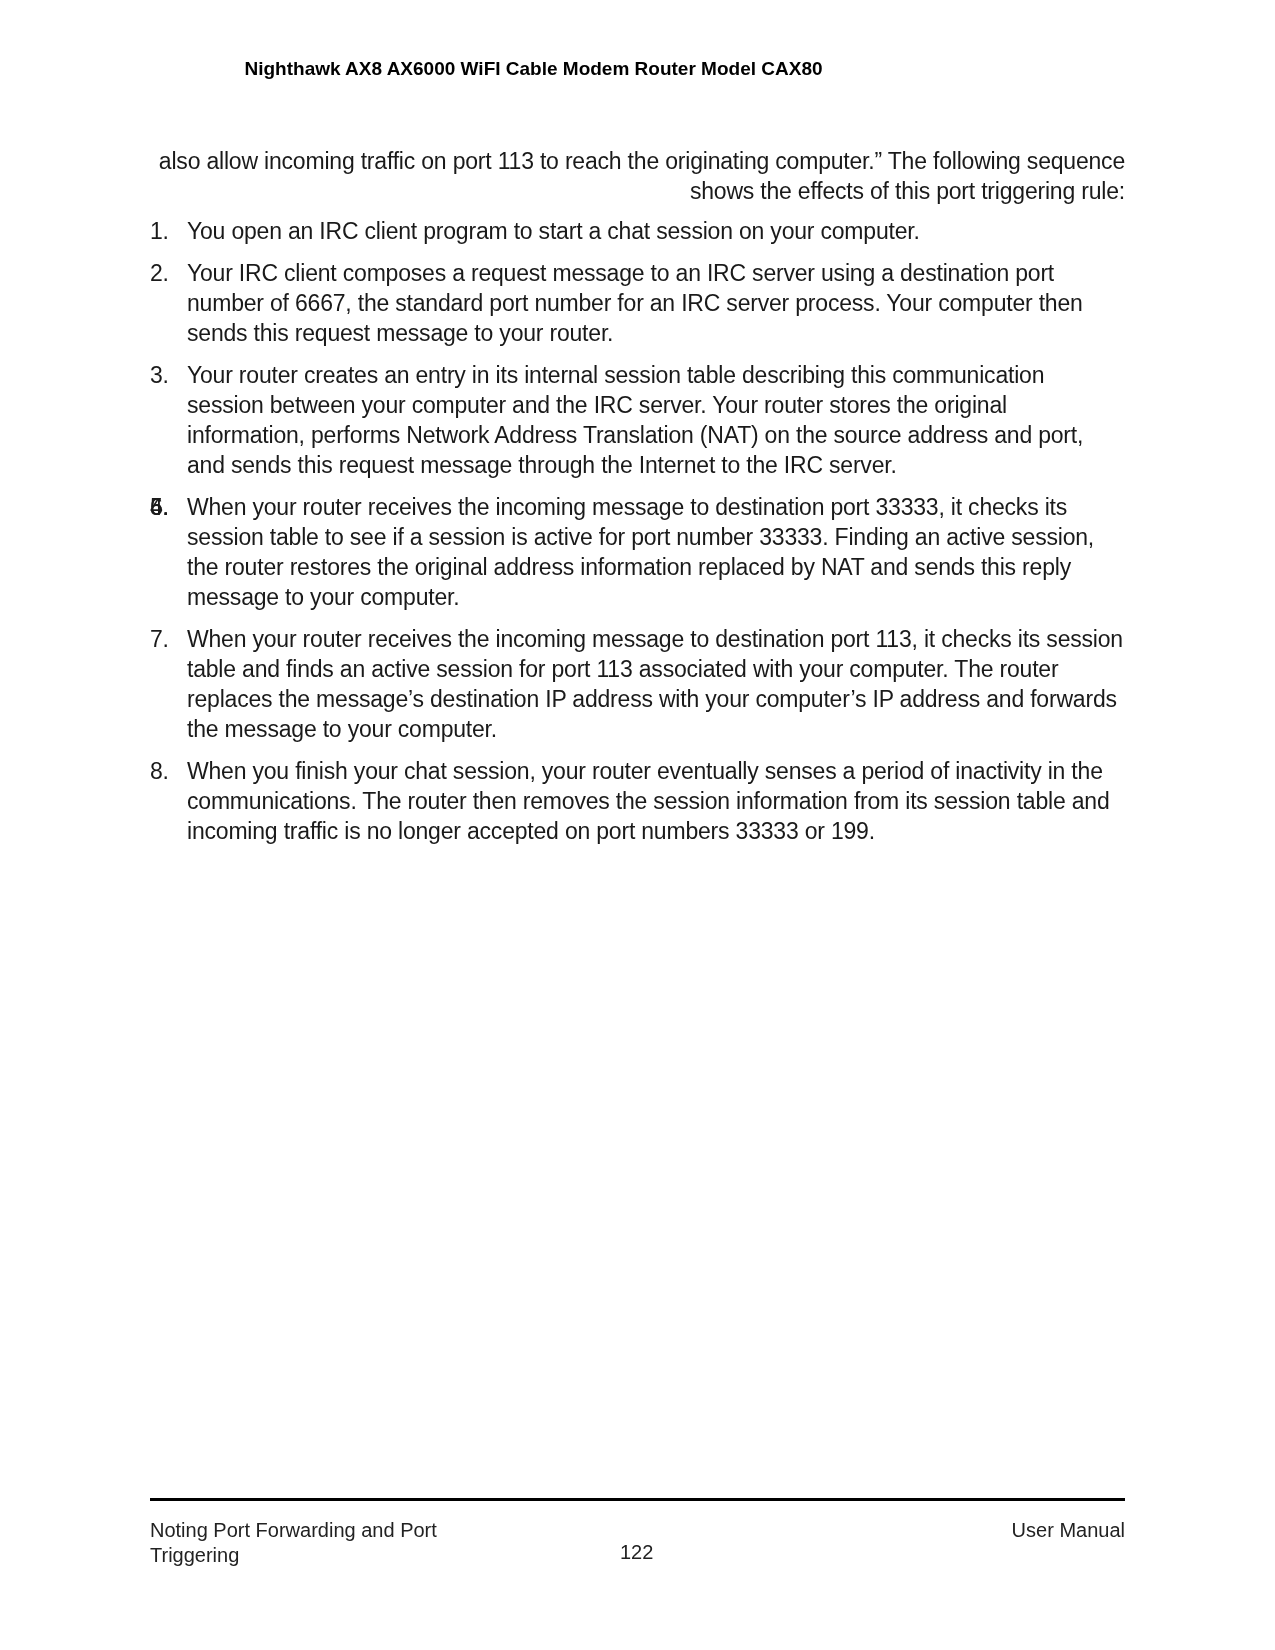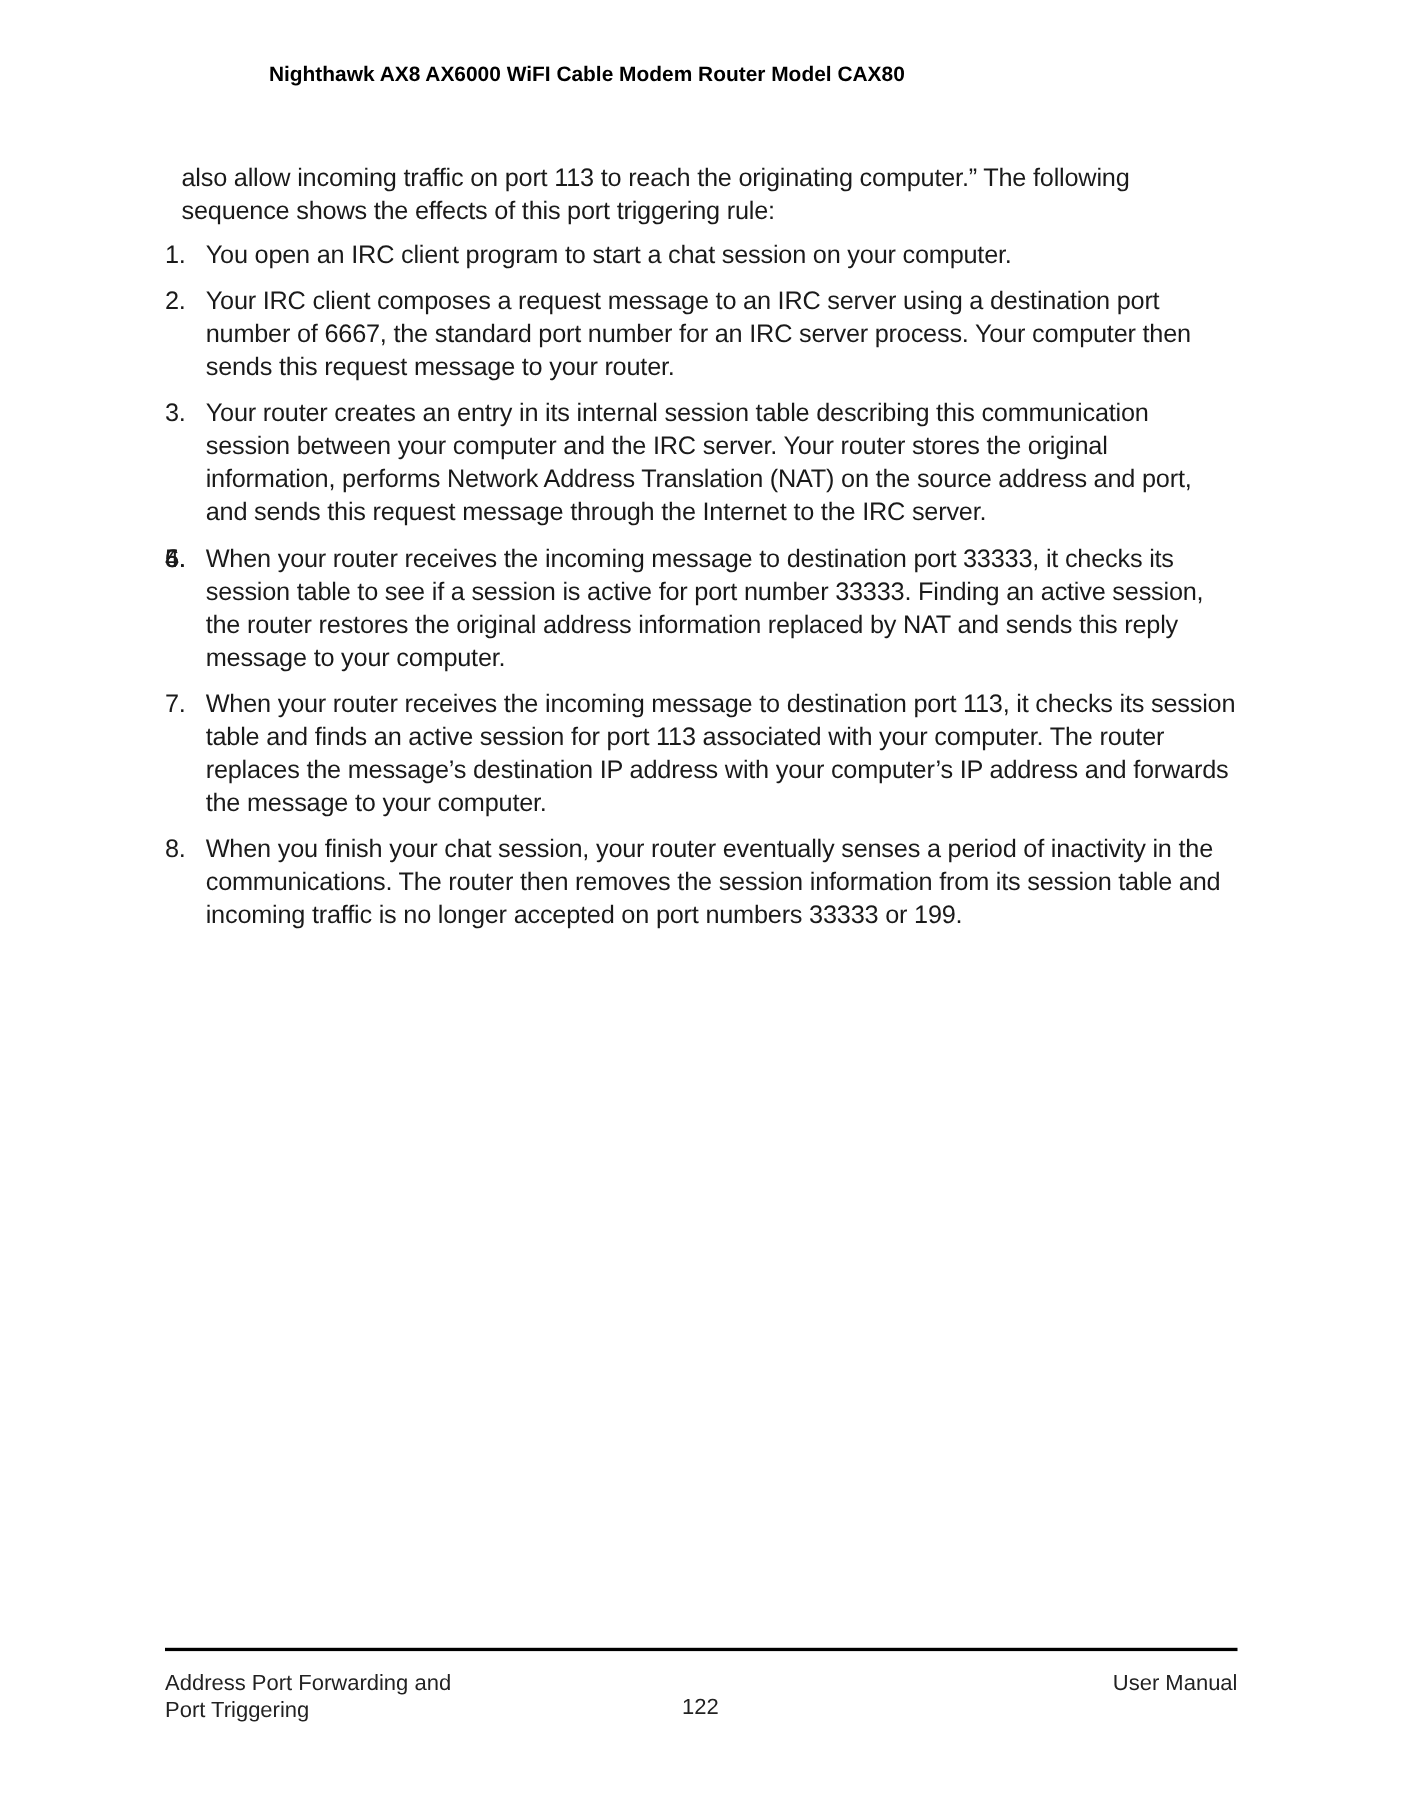--- a/index.html
+++ b/index.html
@@ -2,21 +2,21 @@
 <html><head>
 <meta charset="utf-8">
 <style>
   html, body { margin: 0; padding: 0; background: #ffffff; }
   body { width: 1275px; height: 1650px; position: relative; overflow: hidden;
          font-family: "Liberation Sans", "DejaVu Sans", sans-serif; color: #1a1a1a; }
   .header { position: absolute; top: 48px; left: 0; width: 1067px; text-align: center;
             font-weight: bold; font-size: 19px; color: #000; margin-top: 10px; }
   .content { position: absolute; left: 150px; top: 146px; width: 975px;
              font-size: 23px; line-height: 30px; letter-spacing: -0.2px; }
-  .content p { margin: 0 0 10px 15px; }
+  .content p { margin: 0 0 10px 4px; text-align: right; }
   ol { list-style: none; margin: 0; padding: 0; }
   ol li { position: relative; padding-left: 37px; margin-bottom: 12px; }
   ol li .num { position: absolute; left: 0; top: 0; }
   .rule { position: absolute; left: 150px; top: 1498px; width: 975px; height: 3px; background: #000; }
   .footer { position: absolute; top: 1518px; font-size: 20px; line-height: 25px; color: #222; }
   .footer-left { left: 150px; width: 300px; }
   .footer-center { left: 620px; margin-top: 22px; }
   .footer-right { right: 150px; text-align: right; margin-left: 41px; }
 </style>
 </head>
@@ -32,15 +32,15 @@
     <li><span class="num">3.</span><span>Your router creates an entry in its internal session table describing this communication session between your computer and the IRC server. Your router stores the original information, performs Network Address Translation (NAT) on the source address and port, and sends this request message through the Internet to the IRC server.</span></li>
     <li><span class="num">4.</span></li>
     <li><span class="num">5.</span></li>
     <li><span class="num">6.</span><span>When your router receives the incoming message to destination port 33333, it checks its session table to see if a session is active for port number 33333. Finding an active session, the router restores the original address information replaced by NAT and sends this reply message to your computer.</span></li>
     <li><span class="num">7.</span><span>When your router receives the incoming message to destination port 113, it checks its session table and finds an active session for port 113 associated with your computer. The router replaces the message’s destination IP address with your computer’s IP address and forwards the message to your computer.</span></li>
     <li><span class="num">8.</span><span>When you finish your chat session, your router eventually senses a period of inactivity in the communications. The router then removes the session information from its session table and incoming traffic is no longer accepted on port numbers 33333 or 199.</span></li>
   </ol>
 </div>
 
 <div class="rule"></div>
-<div class="footer footer-left">Address Port Forwarding and Port Triggering</div>
+<div class="footer footer-left">Noting Port Forwarding and Port Triggering</div>
 <div class="footer footer-center">122</div>
 <div class="footer footer-right">User Manual</div>
 
 </body></html>

